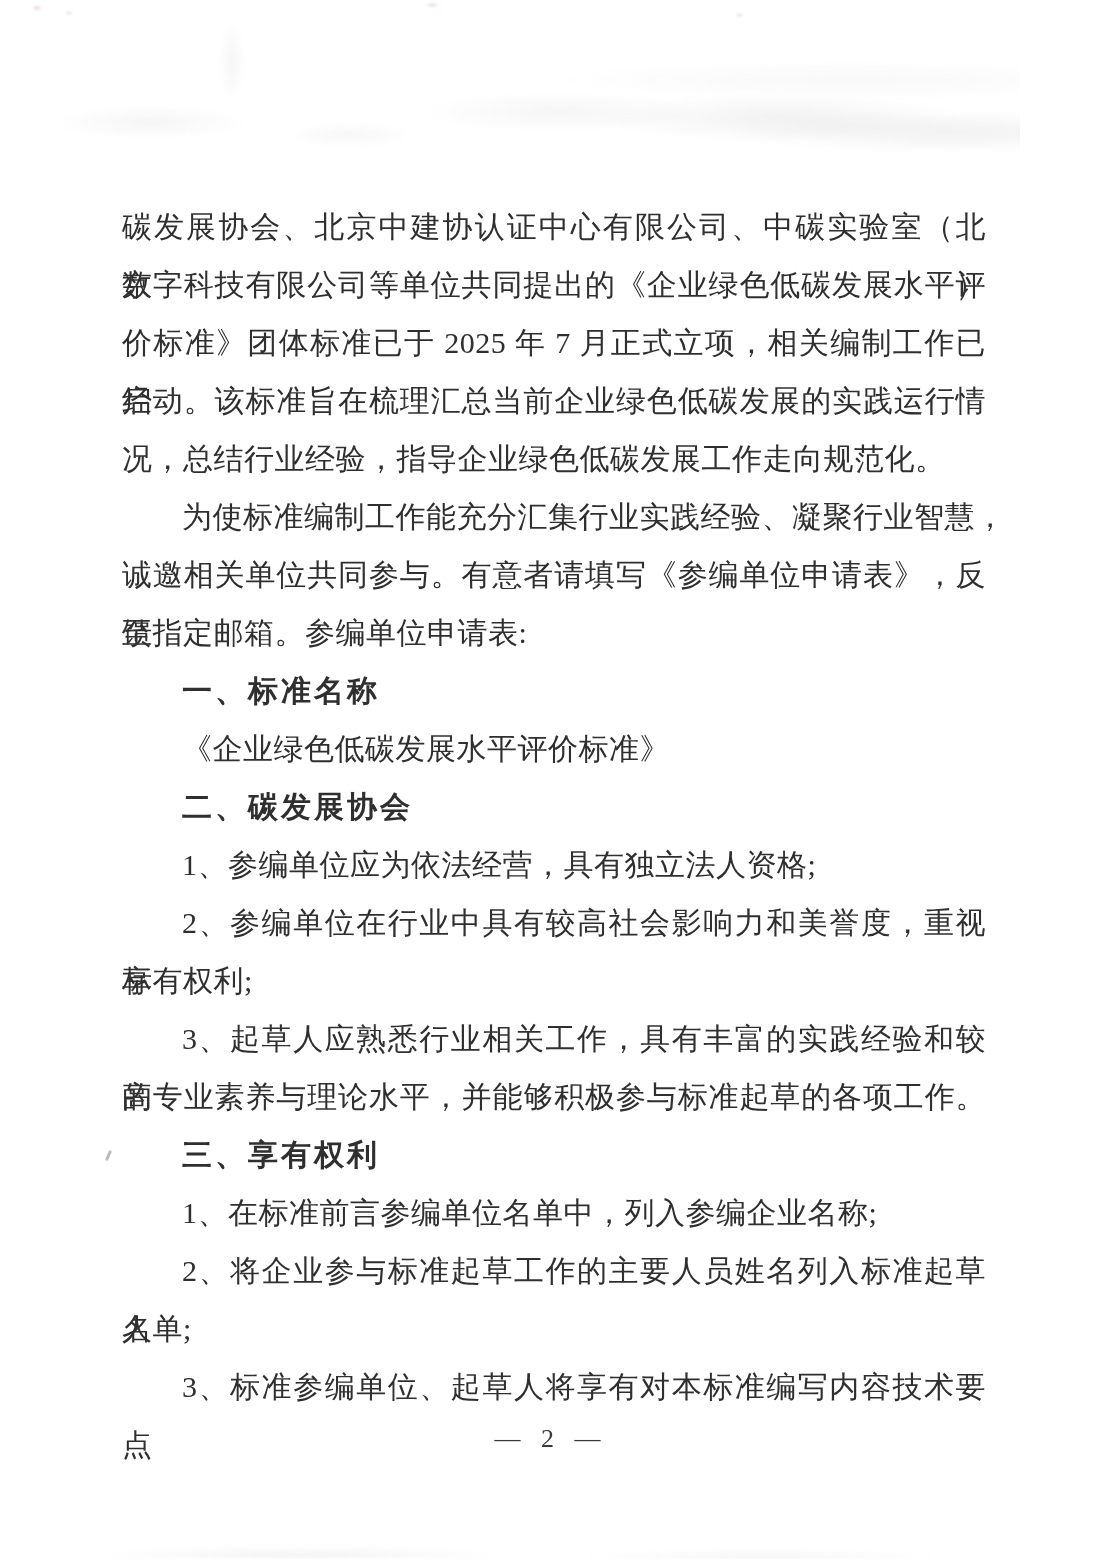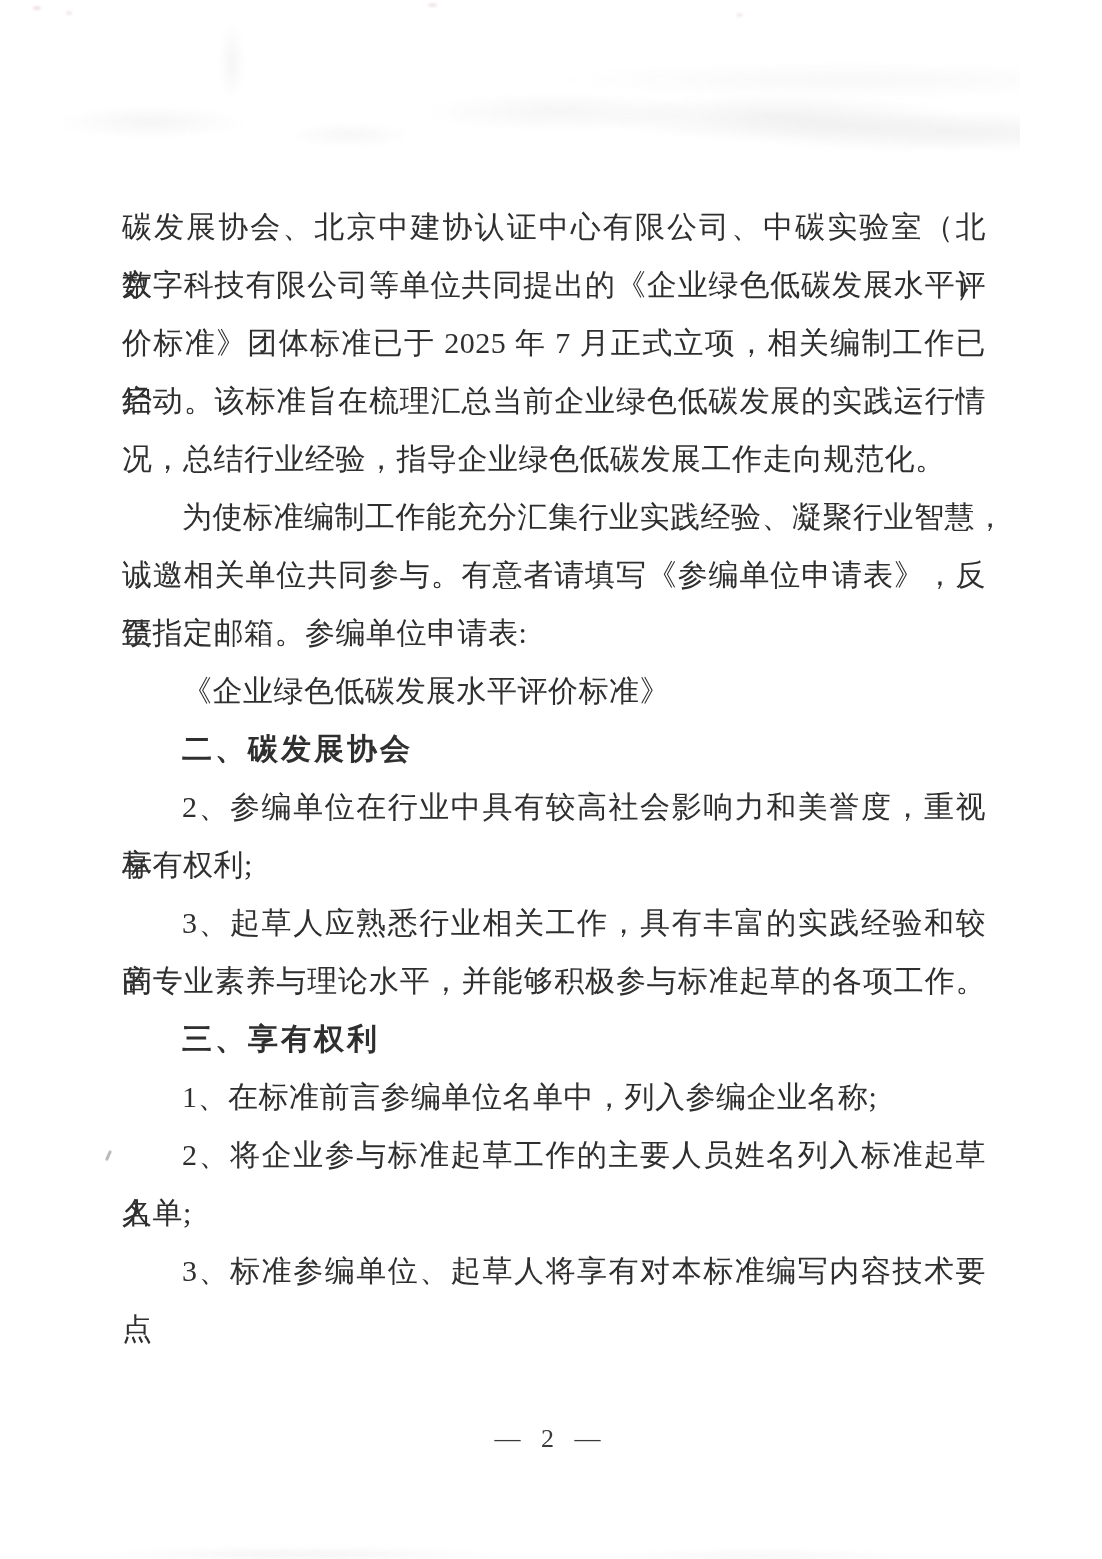--- a/index.html
+++ b/index.html
@@ -117,22 +117,24 @@
 
   <main class="textblock">
     <p class="line full">碳发展协会、北京中建协认证中心有限公司、中碳实验室（北京）</p>
     <p class="line full">数字科技有限公司等单位共同提出的《企业绿色低碳发展水平评</p>
     <p class="line full">价标准》团体标准已于 2025 年 7 月正式立项，相关编制工作已经</p>
     <p class="line full">启动。该标准旨在梳理汇总当前企业绿色低碳发展的实践运行情</p>
     <p class="line">况，总结行业经验，指导企业绿色低碳发展工作走向规范化。</p>
     <p class="line indent">为使标准编制工作能充分汇集行业实践经验、凝聚行业智慧，</p>
     <p class="line full">诚邀相关单位共同参与。有意者请填写《参编单位申请表》，反馈</p>
     <p class="line">至指定邮箱。参编单位申请表:</p>
+    <p class="line heading indent">一、标准名称</p>
     <p class="line indent">《企业绿色低碳发展水平评价标准》</p>
     <p class="line heading indent">二、碳发展协会</p>
+    <p class="line indent">1、参编单位应为依法经营，具有独立法人资格;</p>
     <p class="line indent full">2、参编单位在行业中具有较高社会影响力和美誉度，重视标</p>
     <p class="line">享有权利;</p>
     <p class="line indent full">3、起草人应熟悉行业相关工作，具有丰富的实践经验和较高</p>
     <p class="line full">的专业素养与理论水平，并能够积极参与标准起草的各项工作。</p>
     <p class="line heading indent">三、享有权利</p>
     <p class="line indent">1、在标准前言参编单位名单中，列入参编企业名称;</p>
     <p class="line indent full">2、将企业参与标准起草工作的主要人员姓名列入标准起草人</p>
     <p class="line">名单;</p>
     <p class="line indent full">3、标准参编单位、起草人将享有对本标准编写内容技术要点</p>
   </main>

